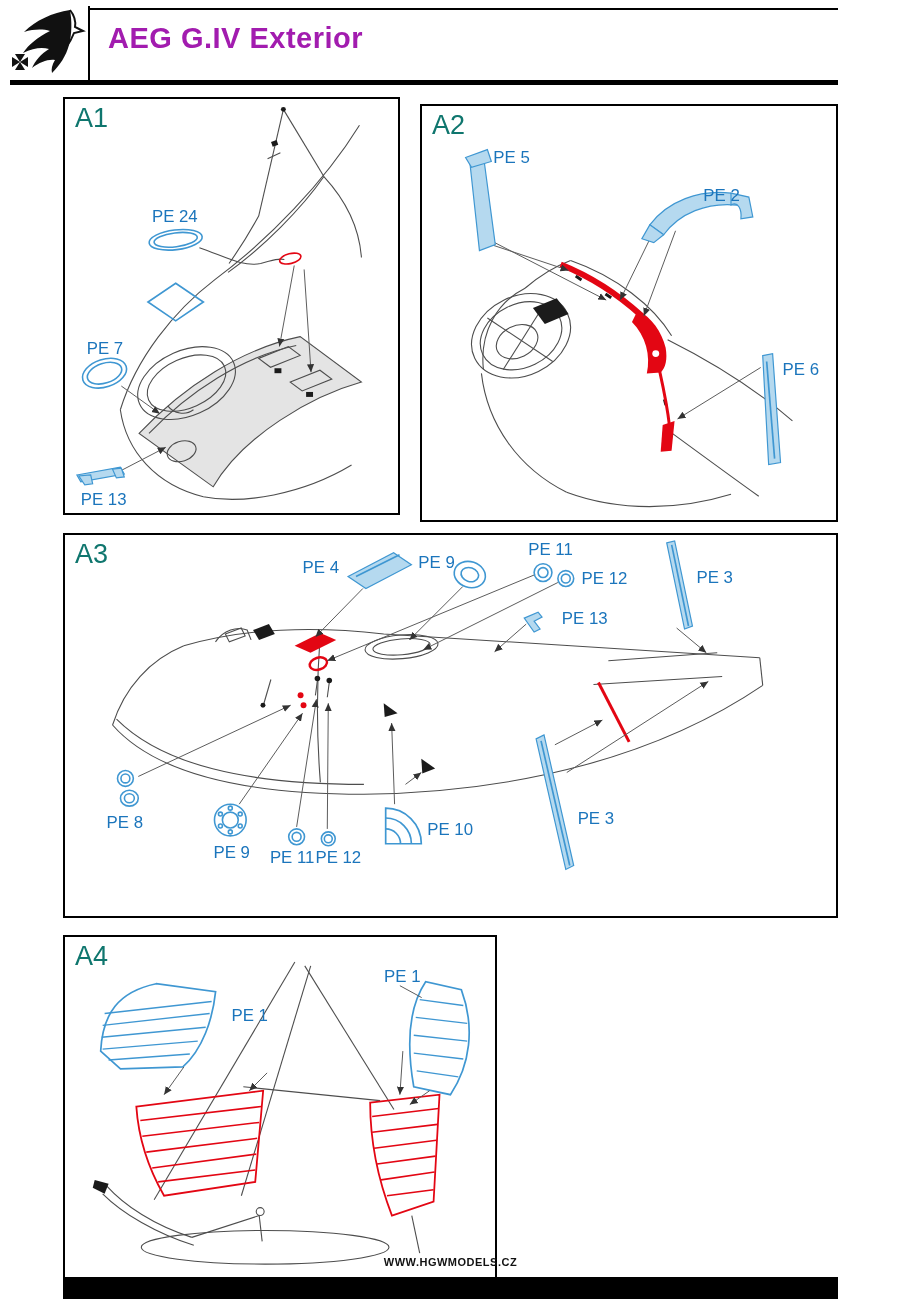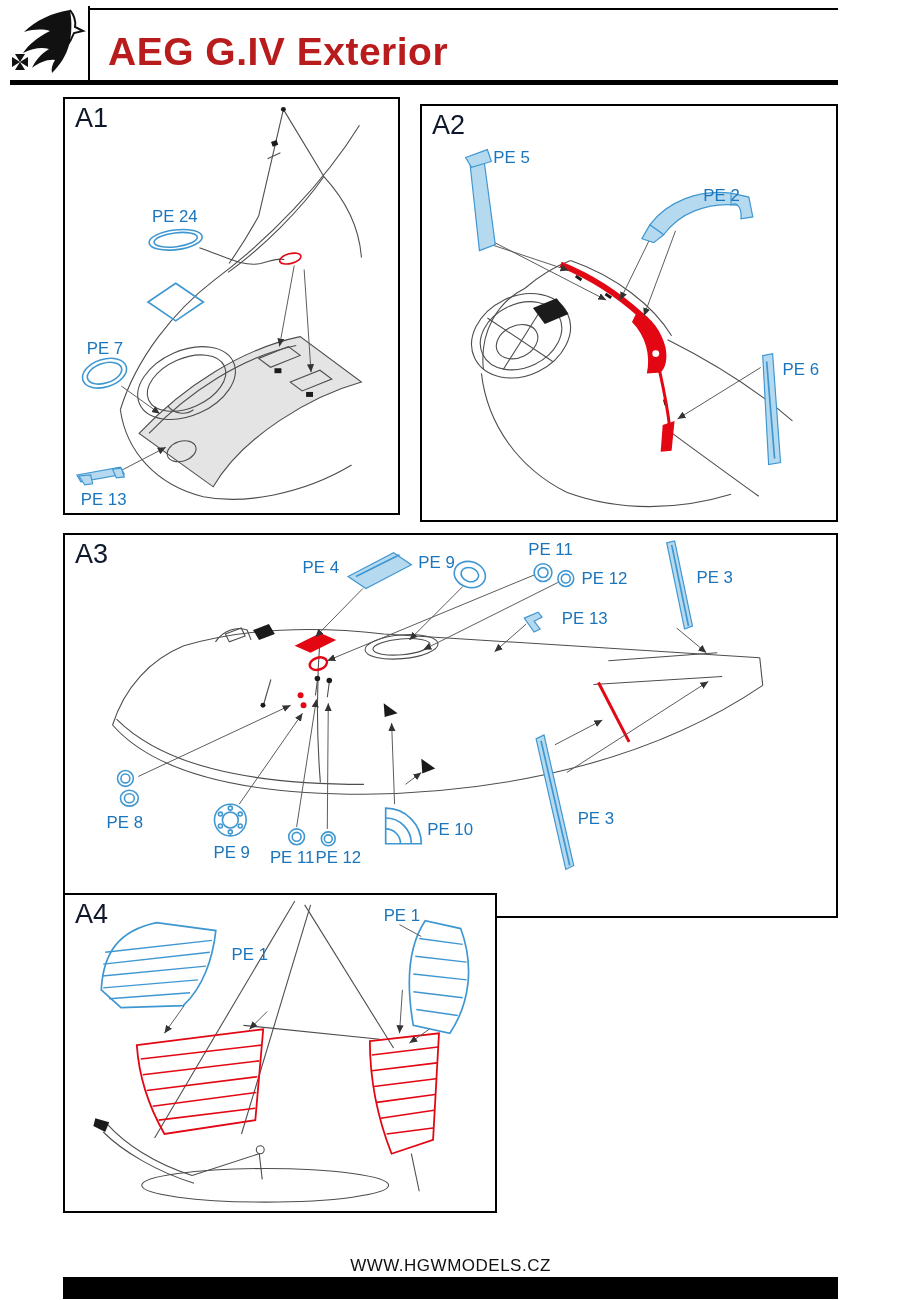--- a/index.html
+++ b/index.html
@@ -10,47 +10,47 @@
     --line-art-gray:#4d4d4d;
     --shading-gray:#e4e4e4;
   }
   html,body{margin:0;padding:0;background:#fff;}
   .page{position:relative;width:900px;height:1300px;background:#fff;overflow:hidden;
         font-family:"Liberation Sans",sans-serif;}
   
   .header{position:absolute;left:10px;top:8px;width:828px;height:72px;border-bottom:5px solid #000;}
   .header::before{content:"";position:absolute;left:80px;right:0;top:0;height:2px;background:#000;}
   .logo-cell{position:absolute;left:0;top:-2px;width:78px;height:74px;border-right:2px solid #000;}
-  .title{position:absolute;left:98px;top:22px;font-size:39px;font-weight:bold;color:#b91c1c;letter-spacing:0.5px;}
+  .title{position:absolute;left:98px;top:14px;font-size:29px;font-weight:bold;color:#a21caf;letter-spacing:0.5px;}
   .sheet-number{position:absolute;right:4px;top:12px;font-size:42px;font-weight:bold;color:#111;letter-spacing:6px;}
   
   .panel{position:absolute;border:2px solid #000;box-sizing:border-box;background:#fff;}
   .panel svg{position:absolute;left:0;top:0;width:100%;height:100%;}
-  .panel-label{position:absolute;left:10px;top:4px;font-size:27px;color:#0f172a;z-index:2;}
+  .panel-label{position:absolute;left:10px;top:4px;font-size:27px;color:#0f766e;z-index:2;}
   #panel-a1{left:63px;top:97px;width:337px;height:418px;}
   #panel-a2{left:420px;top:97px;width:418px;height:418px;margin-top:7px;}
   #panel-a3{left:63px;top:533px;width:775px;height:385px;padding-left:42px;}
-  #panel-a4{left:63px;top:893px;width:434px;height:320px;}
+  #panel-a4{left:63px;top:935px;width:434px;height:359px;}
   
   .line-art > *{stroke:var(--line-art-gray);fill:none;stroke-width:1.1;}
   .line-art .solid{fill:#1b1b1b;stroke:none;}
   .line-art .shade{fill:var(--shading-gray);stroke:var(--line-art-gray);}
   .leader > path{stroke:#5a5a5a;stroke-width:1;fill:none;}
   .pe-ring > *{fill:none;stroke:var(--part-stroke-blue);stroke-width:1.6;}
   .pe-part{fill:var(--part-fill-blue);stroke:var(--part-stroke-blue);stroke-width:1.2;}
   .pe-outline{fill:none;stroke:var(--part-stroke-blue);stroke-width:1.7;}
   .pe-ribs > path{stroke:var(--part-stroke-blue);stroke-width:1.4;fill:none;}
   .red-outline{fill:none;stroke:var(--highlight-red);stroke-width:1.8;}
   .red-ribs > path{stroke:var(--highlight-red);stroke-width:1.6;fill:none;}
   .red-fill{fill:var(--highlight-red);stroke:none;}
   .red-stroke{stroke:var(--highlight-red);fill:none;}
   .pe-label{fill:var(--pe-label-blue);font-size:17px;font-family:"Liberation Sans",sans-serif;}
   
   .footer{position:absolute;left:63px;top:1256px;width:775px;text-align:center;
-          font-size:17px;font-weight:normal;letter-spacing:0.5px;color:#111;}
+          font-size:11px;font-weight:bold;letter-spacing:0.5px;color:#111;}
   .bottom-bar{position:absolute;left:63px;top:1277px;width:775px;height:22px;background:#000;}
 </style>
 </head>
 <body>
 
 <div class="page">
 
   <div class="header">
     <div class="logo-cell">
       <svg viewBox="0 0 78 72">

